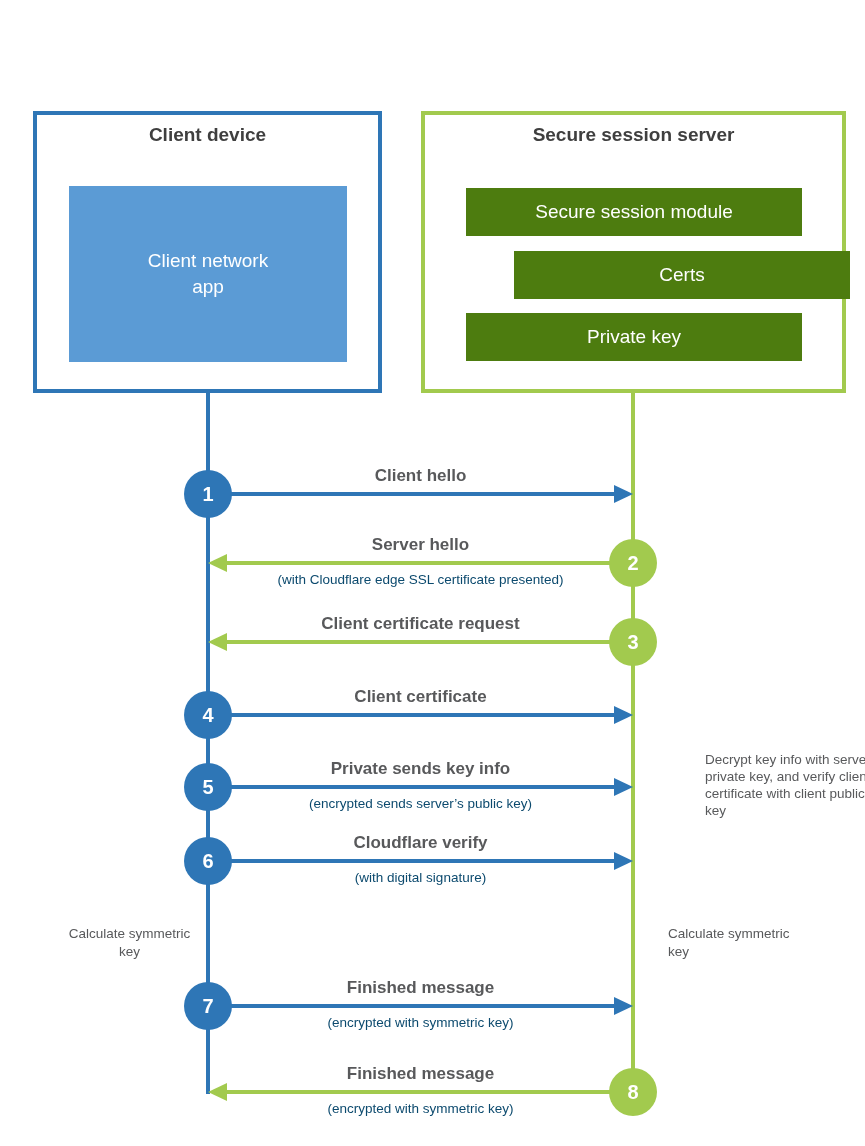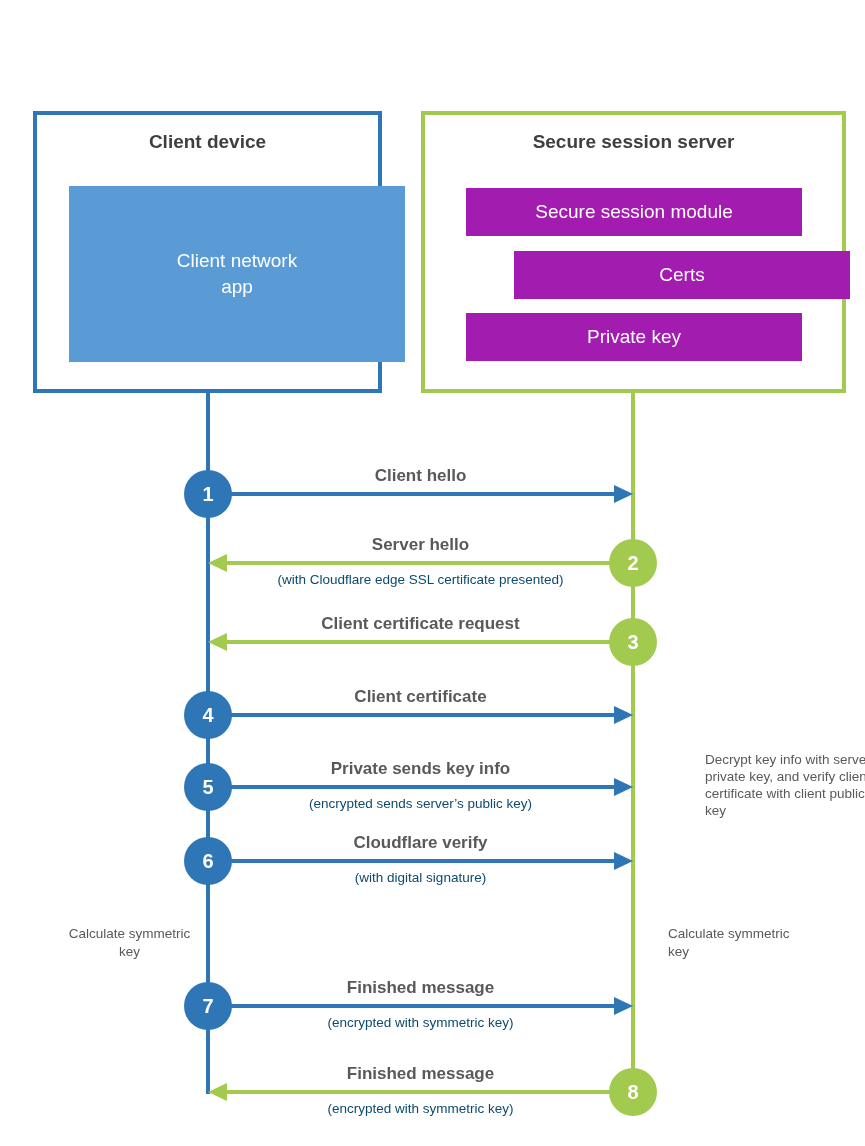--- a/index.html
+++ b/index.html
@@ -10,31 +10,31 @@
   }
   .page-title {
     position:absolute; left:30px; top:16px;
     font-size:27px; font-weight:300; color:#4c4c4c; letter-spacing:0.2px;
   }
 
   
   .actor-box { position:absolute; top:111px; height:282px; background:#fff; }
   .client-box { left:33px; width:349px; border:4px solid #2e76b6; }
   .server-box { left:421px; width:425px; border:4px solid #a2ca4e; }
-  .actor-title { margin-top:16px; text-align:center; font-size:19px; font-weight:bold; color:#3f3f3f; }
+  .actor-title { margin-top:9px; text-align:center; font-size:19px; font-weight:bold; color:#3f3f3f; }
 
   .app-box {
-    position:absolute; left:69px; top:186px; width:336px; height:176px;
+    position:absolute; left:69px; top:186px; width:278px; height:176px;
     background:#5b9bd5; color:#ffffff; font-size:19px;
     display:flex; align-items:center; justify-content:center; text-align:center;
   }
   .app-box .wrap { display:block; width:150px; line-height:1.35; }
 
   .module-bar {
-    position:absolute; left:466px; width:336px; height:48px; background:#a21caf;
+    position:absolute; left:466px; width:336px; height:48px; background:#4d7c0f;
     color:#ffffff; font-size:19px; display:flex; align-items:center; justify-content:center;
   }
   .bar-1 { top:188px; } .bar-2 { top:251px;margin-left:48px; } .bar-3 { top:313px; }
 
   
   .vline { position:absolute; top:393px; width:4px; }
   .vline-client { left:206px; height:701px; background:#2e76b6; }
   .vline-server { left:631px; height:699px; background:#a2ca4e; }
 
   

